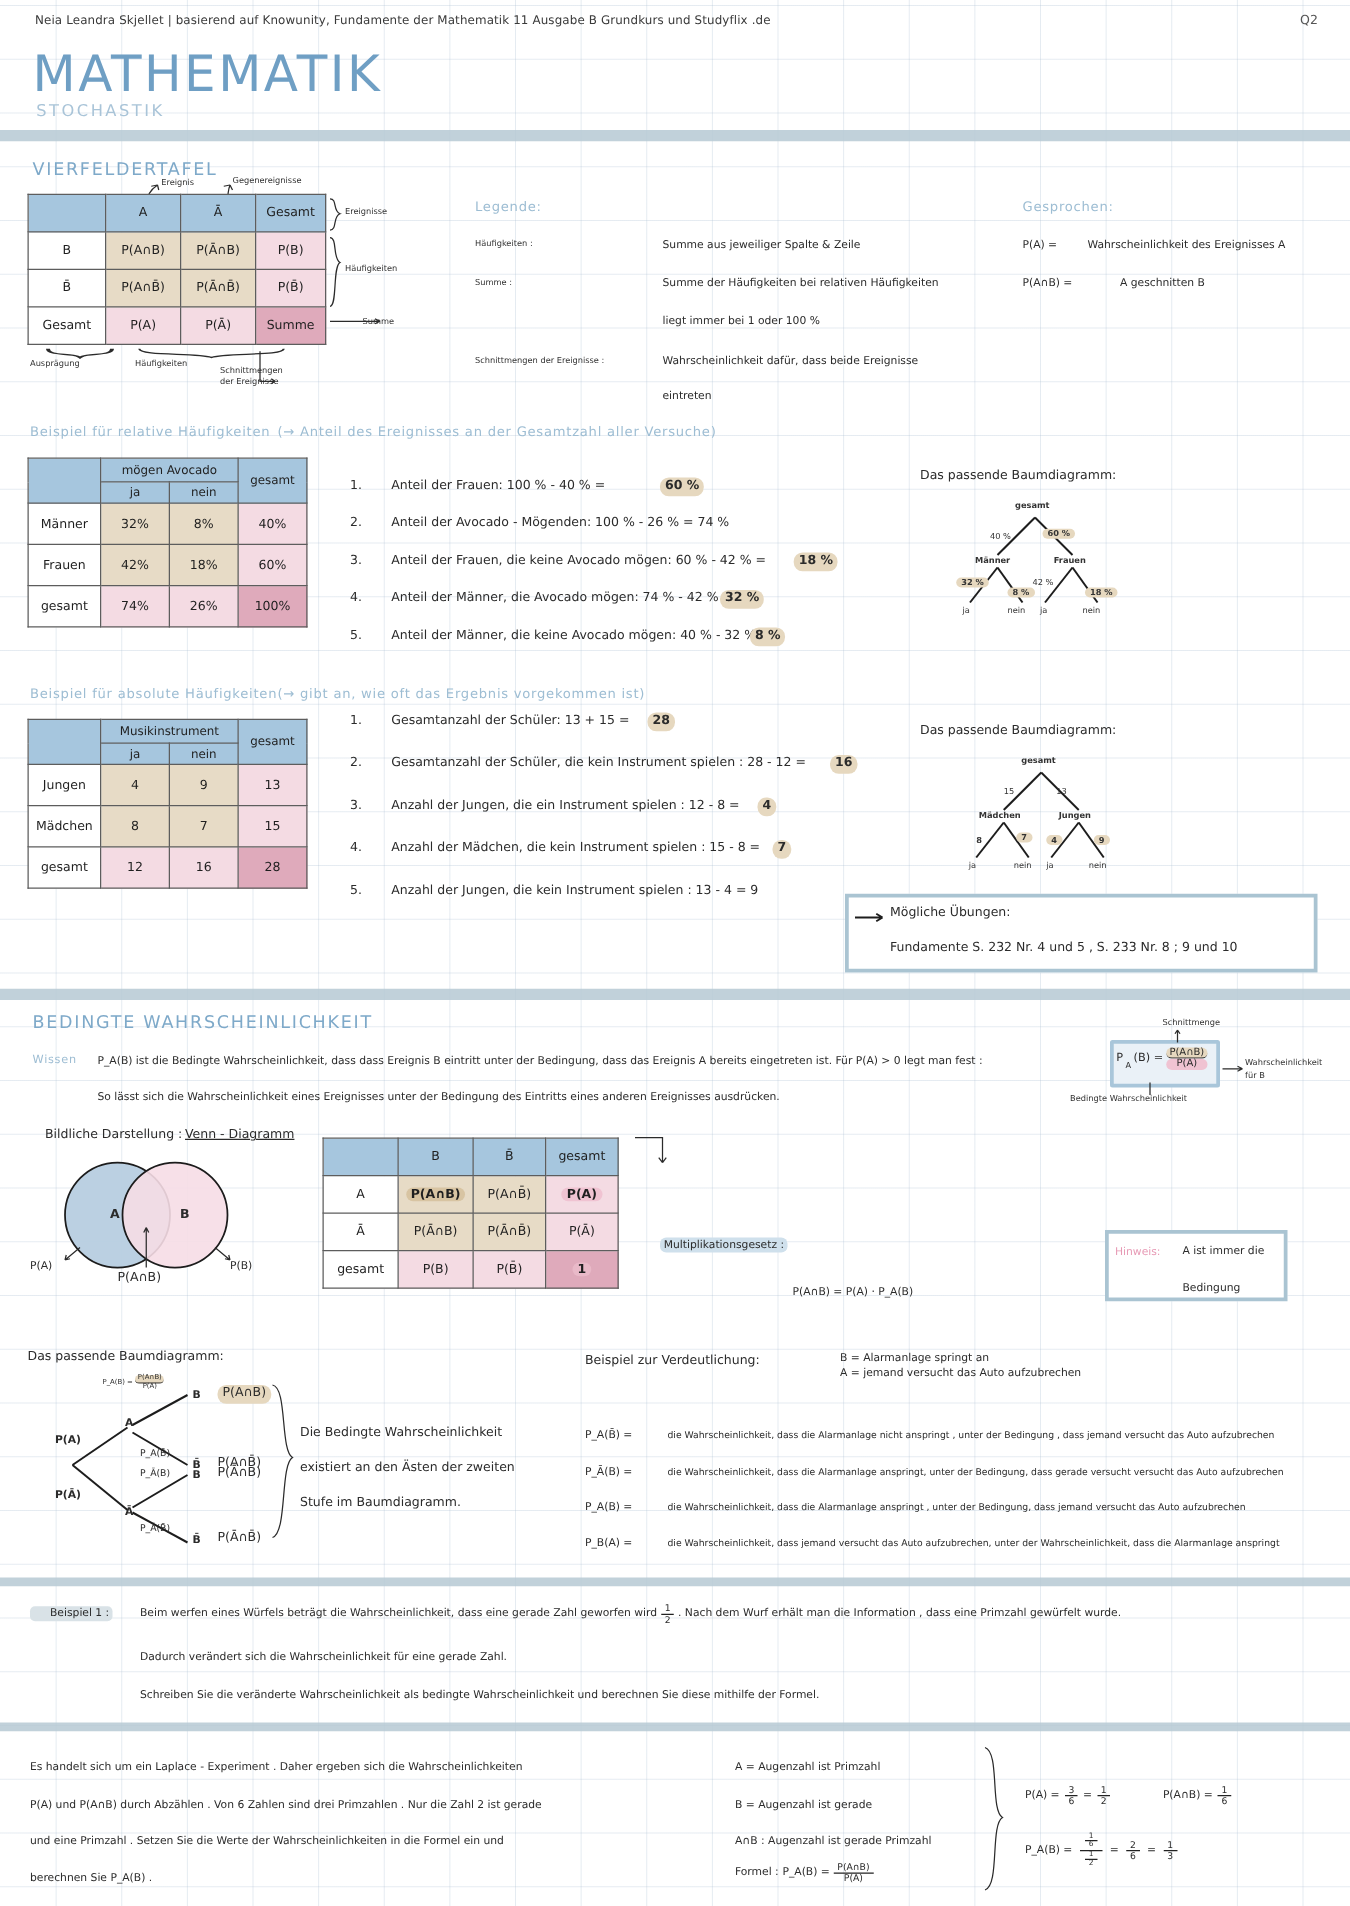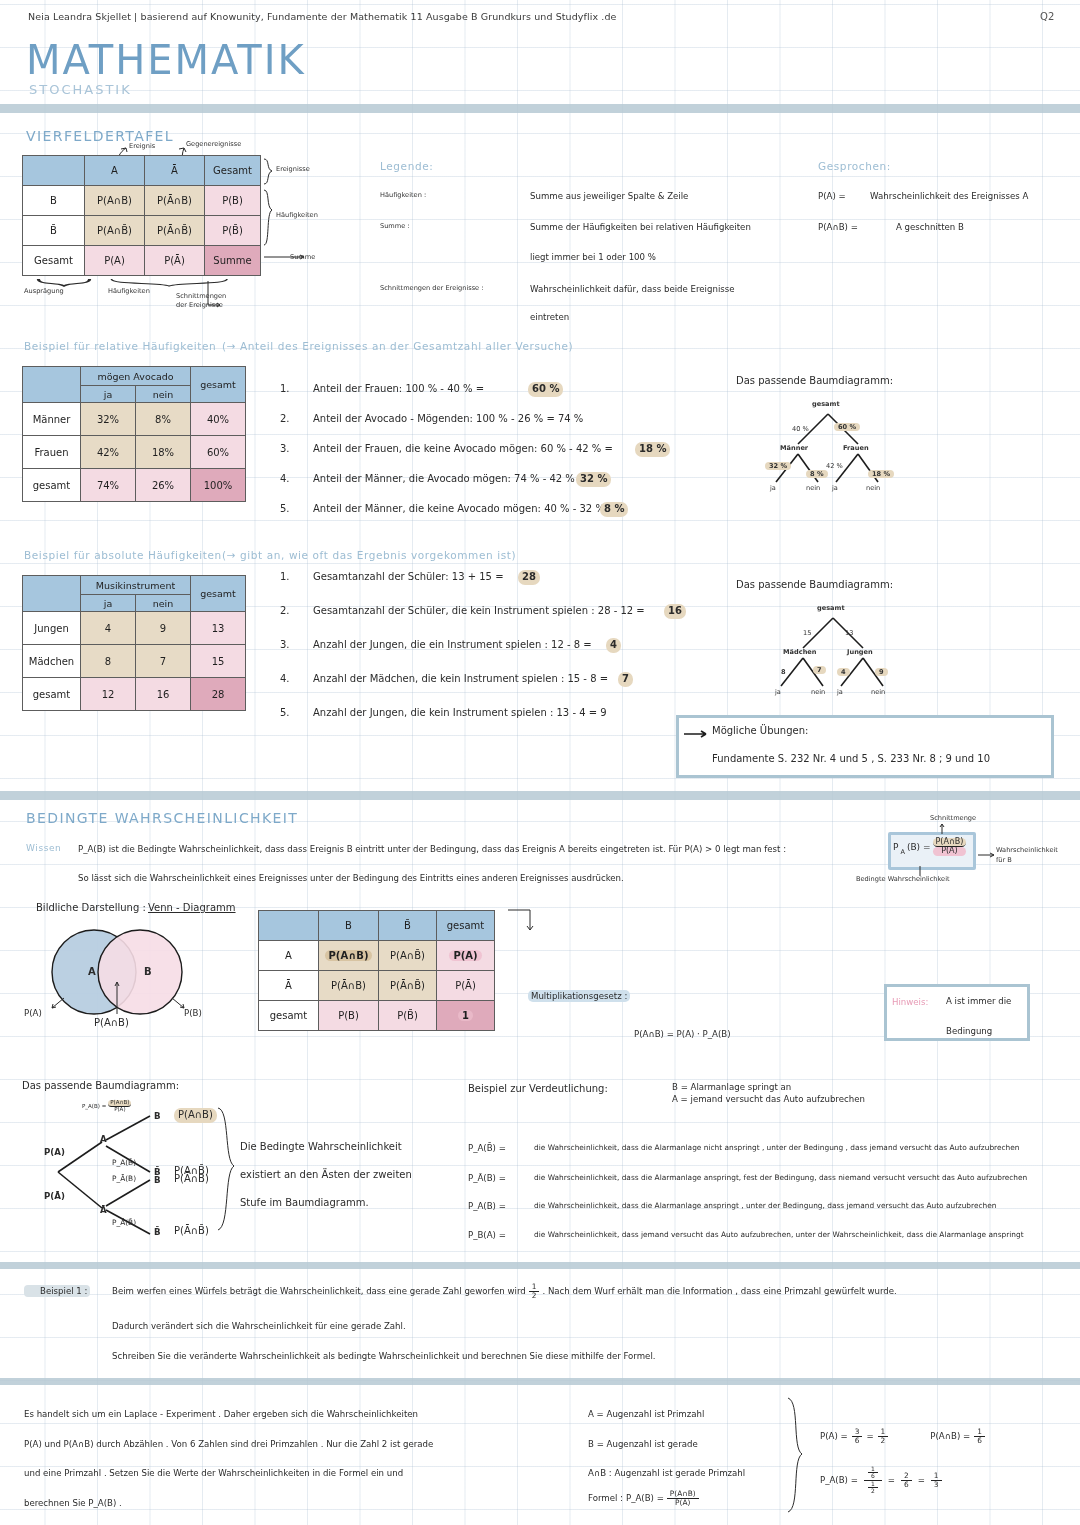--- a/index.html
+++ b/index.html
@@ -477,21 +477,21 @@
   <div class="abs txt" style="left:240px; top:1168px;">existiert an den Ästen der zweiten</div>
   <div class="abs txt" style="left:240px; top:1196px;">Stufe im Baumdiagramm.</div>
 
   <div class="abs txt" style="left:468px; top:1082px;">Beispiel zur Verdeutlichung:</div>
   <div class="abs txt-s" style="left:672px; top:1081px;">B =  Alarmanlage springt an</div>
   <div class="abs txt-s" style="left:672px; top:1093px;">A =  jemand versucht das Auto aufzubrechen</div>
 
   <div class="abs txt-s" style="left:468px; top:1142px;">P_A(B̄) =</div>
   <div class="abs txt-xs" style="left:534px; top:1143px; width:540px;">die Wahrscheinlichkeit, dass die Alarmanlage nicht anspringt , unter der Bedingung , dass jemand versucht das Auto aufzubrechen</div>
   <div class="abs txt-s" style="left:468px; top:1172px;">P_Ā(B) =</div>
-  <div class="abs txt-xs" style="left:534px; top:1173px; width:540px;">die Wahrscheinlichkeit, dass die Alarmanlage anspringt, fest der Bedingung, dass  niemand versucht versucht das Auto aufzubrechen</div>
+  <div class="abs txt-xs" style="left:534px; top:1173px; width:540px;">die Wahrscheinlichkeit, dass die Alarmanlage anspringt, unter der Bedingung, dass  gerade versucht versucht das Auto aufzubrechen</div>
   <div class="abs txt-s" style="left:468px; top:1200px;">P_A(B) =</div>
   <div class="abs txt-xs" style="left:534px; top:1201px; width:540px;">die Wahrscheinlichkeit, dass die Alarmanlage anspringt , unter der Bedingung, dass  jemand versucht das Auto aufzubrechen</div>
   <div class="abs txt-s" style="left:468px; top:1229px;">P_B(A) =</div>
   <div class="abs txt-xs" style="left:534px; top:1230px; width:540px;">die Wahrscheinlichkeit, dass jemand versucht das Auto aufzubrechen, unter der Wahrscheinlichkeit, dass die Alarmanlage anspringt</div>
 
   <div class="abs divider" style="top:1262px; height:7px;"></div>
 
   <div class="abs txt-s hl-grey" style="left:24px; top:1285px;padding-left:16px;">Beispiel 1 :</div>
   <div class="abs" style="left:112px; top:1283px; display:flex; align-items:center; gap:3px;">
     <span class="txt-s">Beim werfen eines Würfels beträgt die Wahrscheinlichkeit, dass eine gerade Zahl geworfen wird</span>

